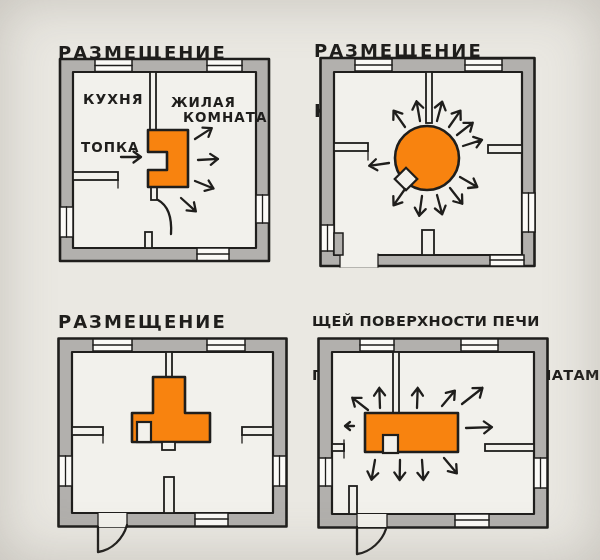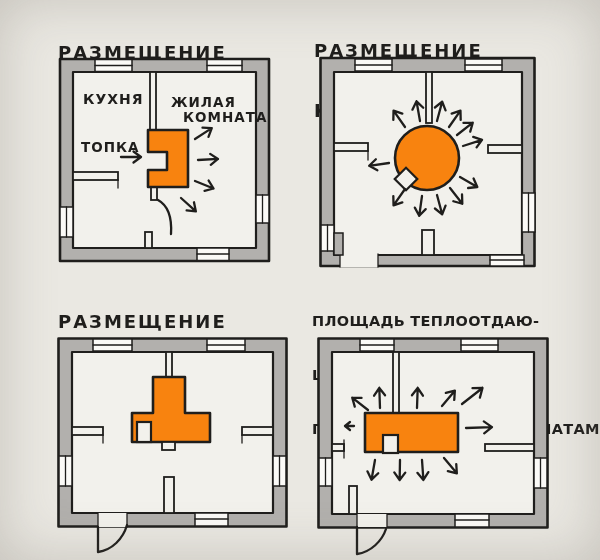--- a/index.html
+++ b/index.html
@@ -55,21 +55,20 @@
   <div class="title big" style="left:314px;top:1px">
     <div>РАЗМЕЩЕНИЕ</div>
     <div>КРУГЛОЙ  ПЕЧИ</div>
   </div>
   <div class="title big" style="left:58px;top:274px;line-height:19px">
     <div>РАЗМЕЩЕНИЕ</div>
     <div>Т-ОБРАЗНОЙ</div>
     <div>ПЕЧИ</div>
   </div>
   <div class="title small" style="left:312px;top:276px">
-    <div>ПЛОЩАДЬ ТЕПЛООТДАЮ-</div>
     <div>ЩЕЙ ПОВЕРХНОСТИ ПЕЧИ</div>
     <div>ПРОПОРЦИОНАЛЬНА КОМНАТАМ</div>
   </div>
 
   <svg class="plan" style="left:57px;top:57px" width="216" height="206" viewBox="0 0 216 206">
     <rect class="band" x="3" y="2" width="209" height="202"></rect>
     <rect class="room" x="16" y="15" width="183" height="176"></rect>
     <g>
         <rect class="win" x="38" y="2.5" width="37" height="12"></rect>
         <path class="ink thin" d="M38 8.5 H75"></path>

